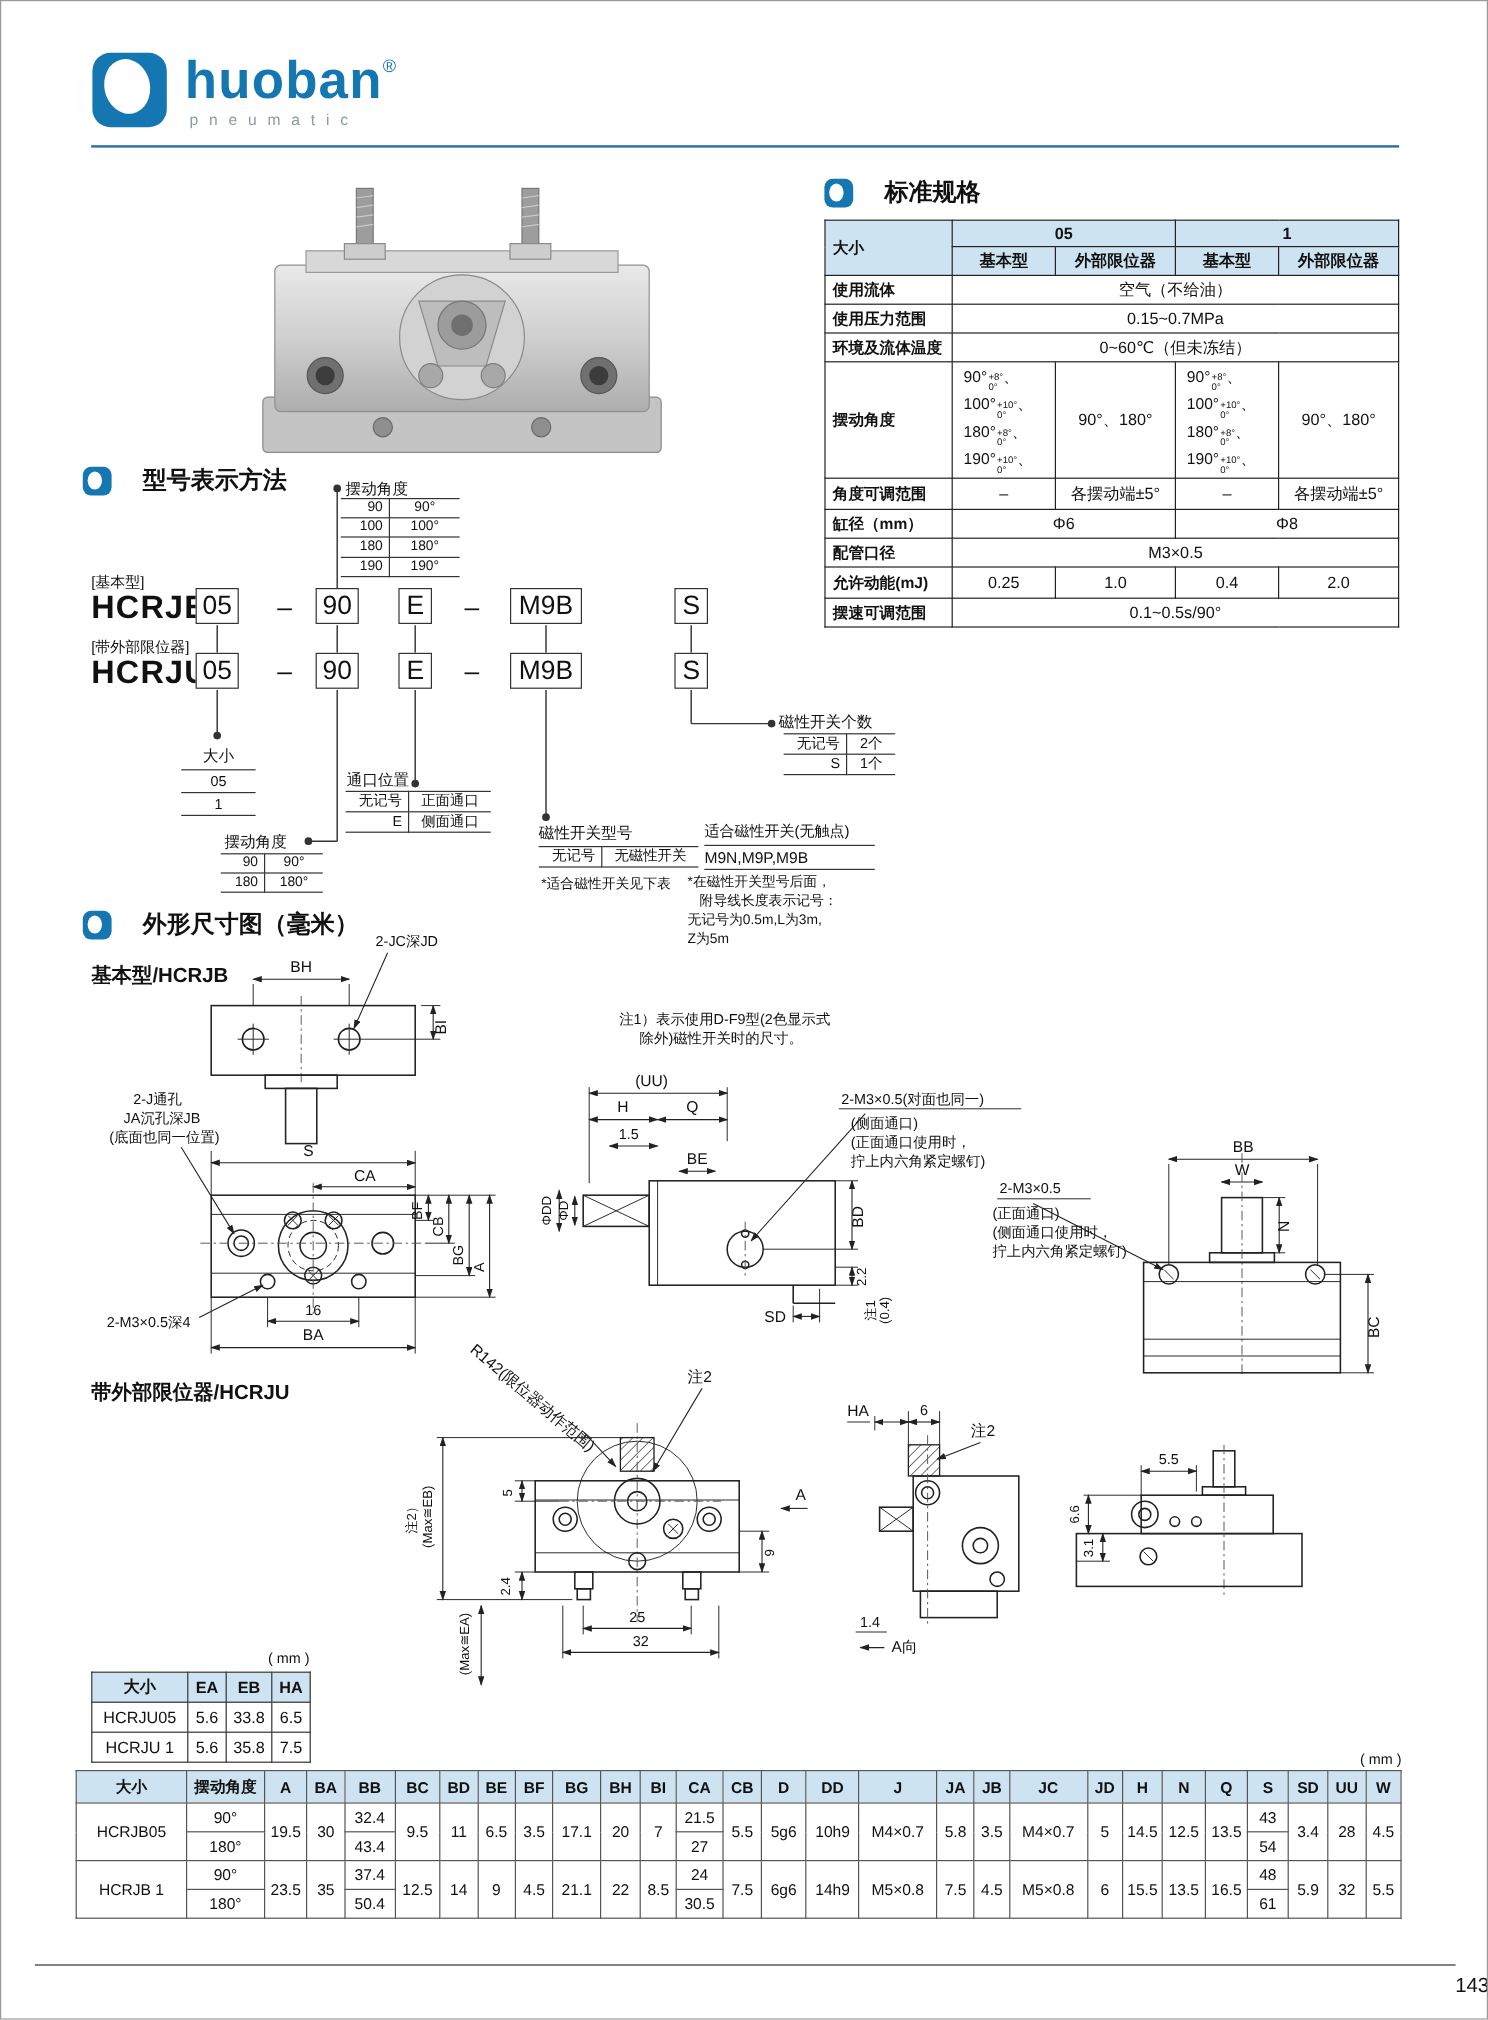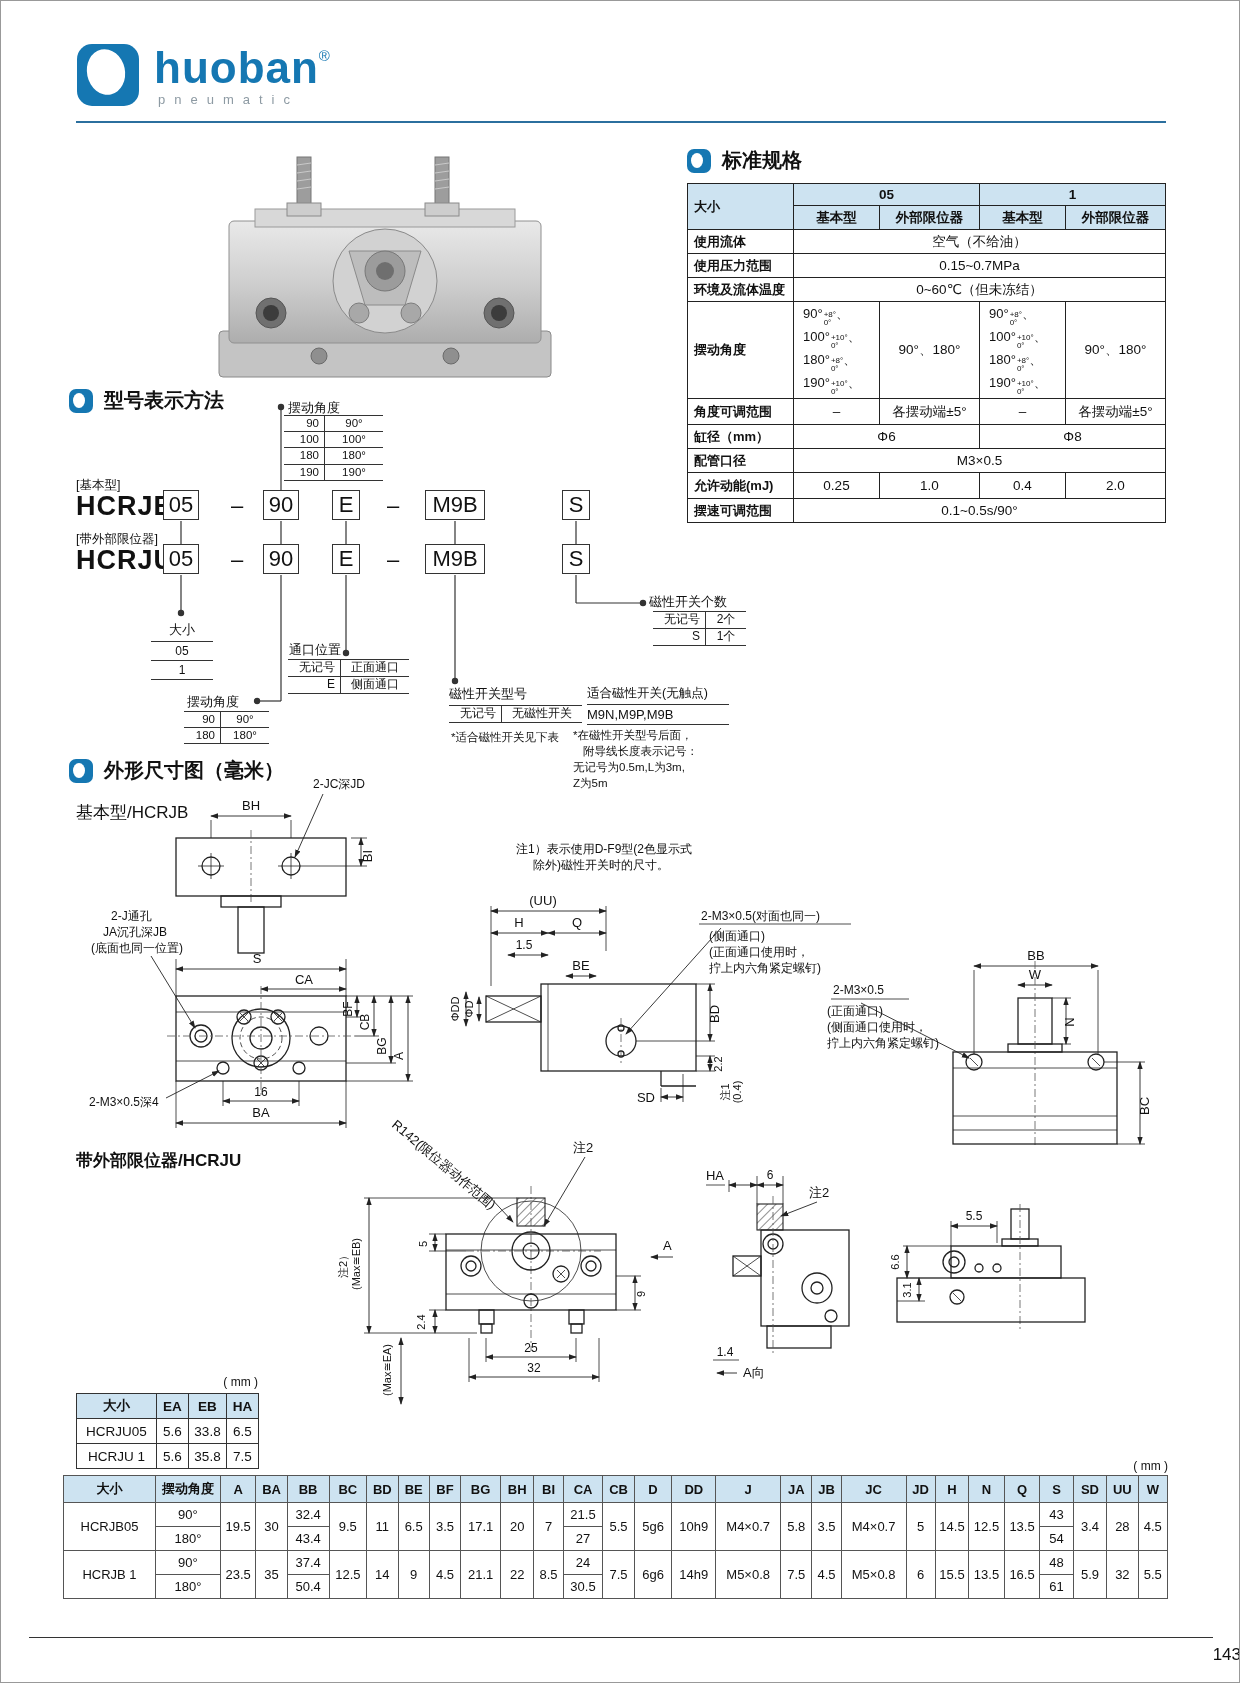--- a/index.html
+++ b/index.html
@@ -8,21 +8,21 @@
        border:1px solid #999;box-sizing:border-box}
   .abs{position:absolute}
   
   .logo-text{color:#1577b2;font-weight:bold;font-size:44px;letter-spacing:1px;line-height:1}
   .logo-reg{color:#1577b2;font-size:15px;vertical-align:22px}
   .logo-sub{color:#8d9aa3;font-size:13px;letter-spacing:9px;margin-top:2px;margin-left:4px}
   .title1{font-size:21px;font-weight:bold;text-align:right}
   .title2{font-size:19px;font-weight:bold;text-align:right;margin-top:6px}
   .hrule{border-top:2px solid #2b6f9e}
   
-  .sec-head{display:flex;align-items:center;gap:11px;font-weight:bold;font-size:20px}
+  .sec-head{display:flex;align-items:center;gap:26px;font-weight:bold;font-size:20px}
   .sec-icon{width:24px;height:24px;background:#1577b2;border-radius:7px;position:relative;flex:0 0 auto}
   .sec-icon::after{content:"";position:absolute;left:4px;top:4px;width:12px;height:15px;background:#fff;border-radius:50%}
   
   .spec-table{border-collapse:collapse;table-layout:fixed;width:478px;font-size:13.5px;background:#fff}
   .spec-table td{border:1px solid #222;text-align:center;padding:2px 3px;vertical-align:middle}
   .spec-table .hd{background:#cde3f1;font-weight:bold}
   .spec-table .lb{text-align:left;font-weight:bold;padding-left:6px;font-size:13px}
   .angline{white-space:nowrap;line-height:20px;text-align:left;padding-left:6px;font-size:13px}
   .tol{display:inline-flex;flex-direction:column;font-size:8px;line-height:8px;vertical-align:1px;margin-left:1px}
   .tol b{font-weight:normal}
@@ -360,21 +360,21 @@
   <div>*在磁性开关型号后面，</div>
   <div style="padding-left:10px">附导线长度表示记号：</div>
   <div>无记号为0.5m,L为3m,</div>
   <div>Z为5m</div>
 </div>
 
 <div class="abs sec-head" style="left:68px;top:756px">
   <span class="sec-icon"></span>
   <span>外形尺寸图（毫米）</span>
 </div>
-<div class="abs" style="left:75px;top:800px;font-size:17px;font-weight:normal">基本型/HCRJB</div>
+<div class="abs" style="left:75px;top:800px;font-size:17px;font-weight:bold">基本型/HCRJB</div>
 <div class="abs" style="left:75px;top:1148px;font-size:17px;font-weight:bold">带外部限位器/HCRJU</div>
 
 <svg class="abs" style="left:60px;top:755px" width="1120" height="650">
   <defs>
     <marker id="arr" markerWidth="9" markerHeight="8" refX="8" refY="3" orient="auto-start-reverse">
       <path d="M0,0 L9,3 L0,6 z" fill="#222"></path>
     </marker>
     <pattern id="hatch" width="6" height="6" patternUnits="userSpaceOnUse" patternTransform="rotate(45)">
       <line x1="0" y1="0" x2="0" y2="6" stroke="#444" stroke-width="1.2"></line>
     </pattern>

